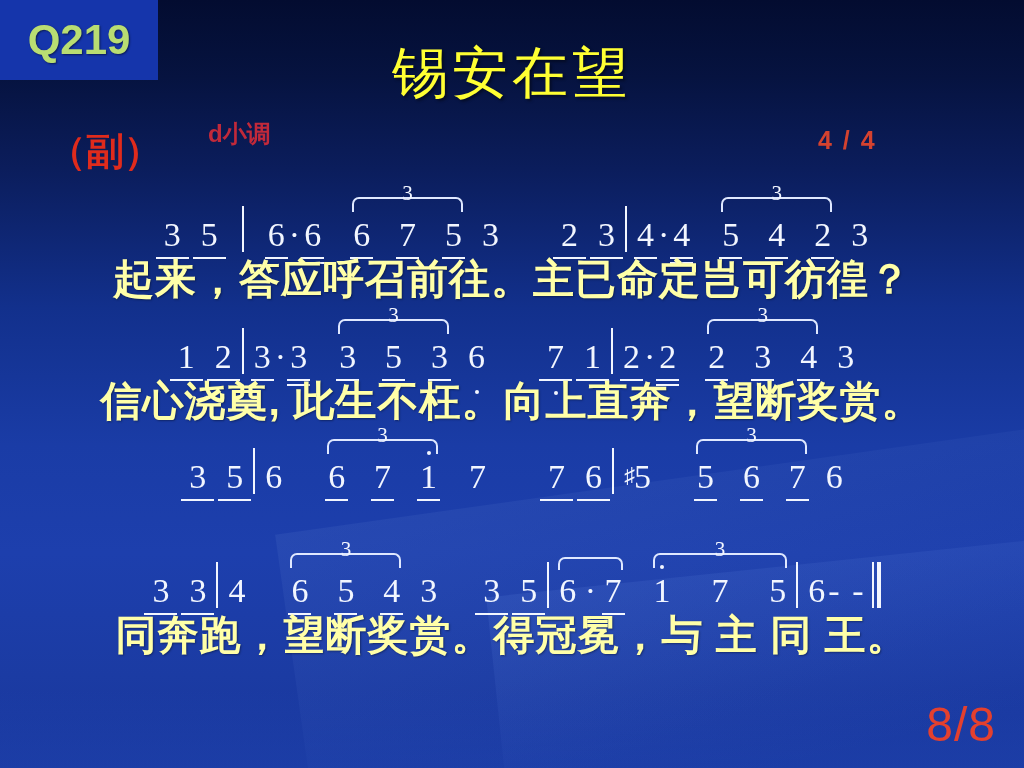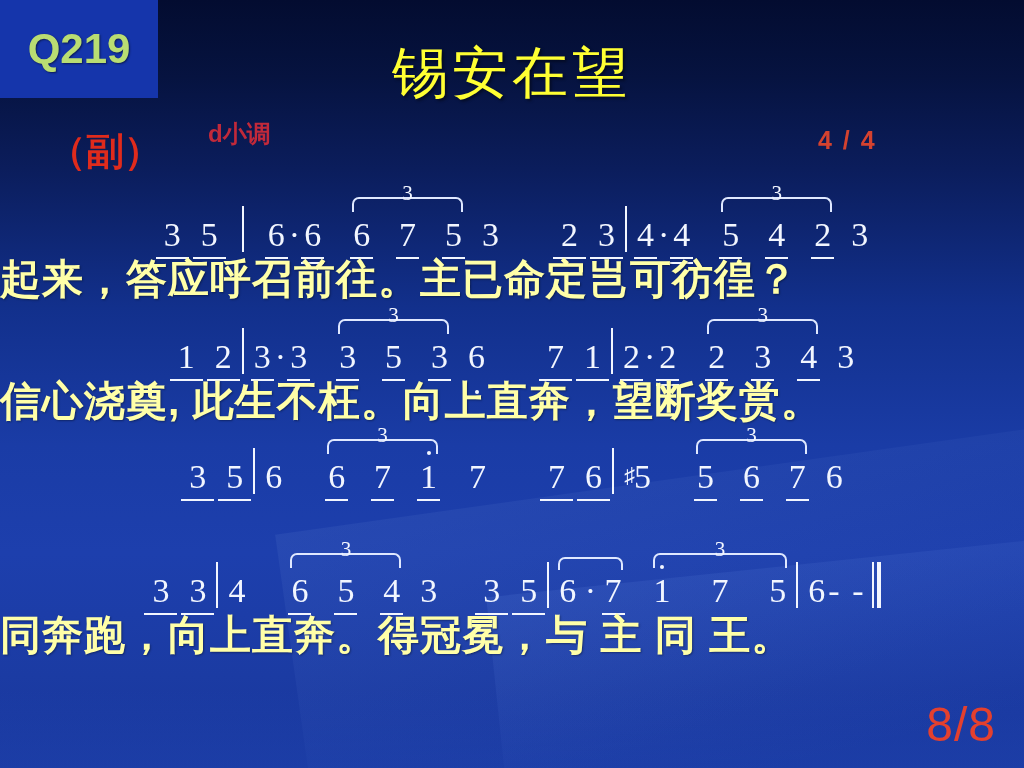--- a/index.html
+++ b/index.html
@@ -57,21 +57,21 @@
     height: 120px;
     background: linear-gradient(to bottom, rgba(30,64,175,0.0) 0%, rgba(36,76,190,0.35) 70%);
     pointer-events: none;
   }
 
   #badge {
     position: absolute;
     left: 0;
     top: 0;
     width: 158px;
-    height: 98px;
+    height: 80px;
     background: #1535ab;
     display: flex;
     align-items: center;
     justify-content: center;
   }
   #badge .txt {
     font-size: 42px;
     font-weight: bold;
     color: #b9dd72;
     letter-spacing: 0px;
@@ -141,20 +141,21 @@
     position: relative;
     height: 56px;
     display: flex;
     align-items: flex-end;
     justify-content: center;
     padding-left: 8px;
   }
   .lyrics {
     position: relative;
     height: 54px;
+    text-align: center;
     font-size: 41px;
     font-weight: bold;
     color: #ffffa8;
     letter-spacing: 1px;
     white-space: nowrap;
     text-shadow: 1px 1px 2px rgba(0,0,0,0.35);
   }
 
   
   .note {
@@ -482,18 +483,18 @@
         <span class="gap g2"></span>
         <span class="note"><span class="glyph">7</span></span>
         <span class="gap g2"></span>
         <span class="note"><span class="glyph">5</span></span>
       </span>
       <span class="barline"></span>
       <span class="note"><span class="glyph">6</span></span>
       <span class="dash">- -</span>
       <span class="dbarline"></span>
     </div>
-    <div class="lyrics">同奔跑，向上直奔。得冠冕，与 主 同 王。</div>
+    <div class="lyrics">同奔跑，望断奖赏。得冠冕，与 主 同 王。</div>
   </div>
 
   <div id="pagenum">8/8</div>
 
 </div>
 
 </body></html>

